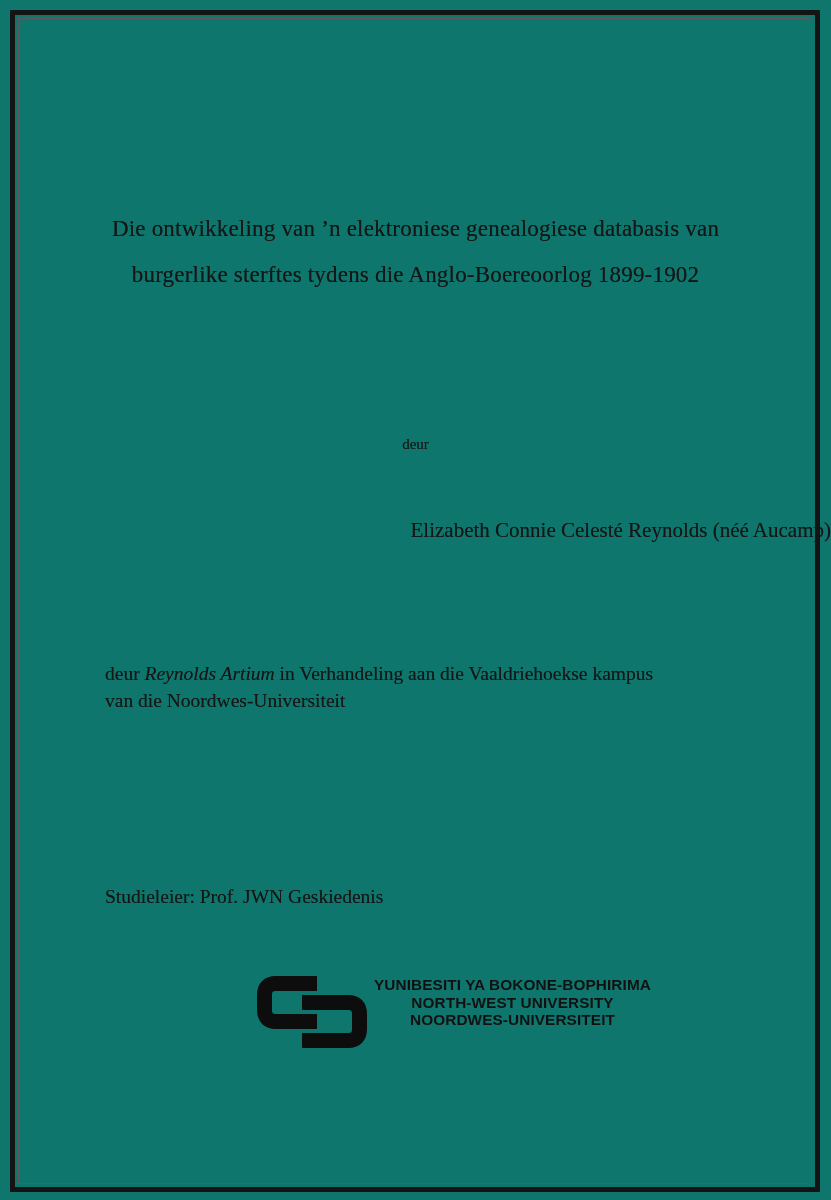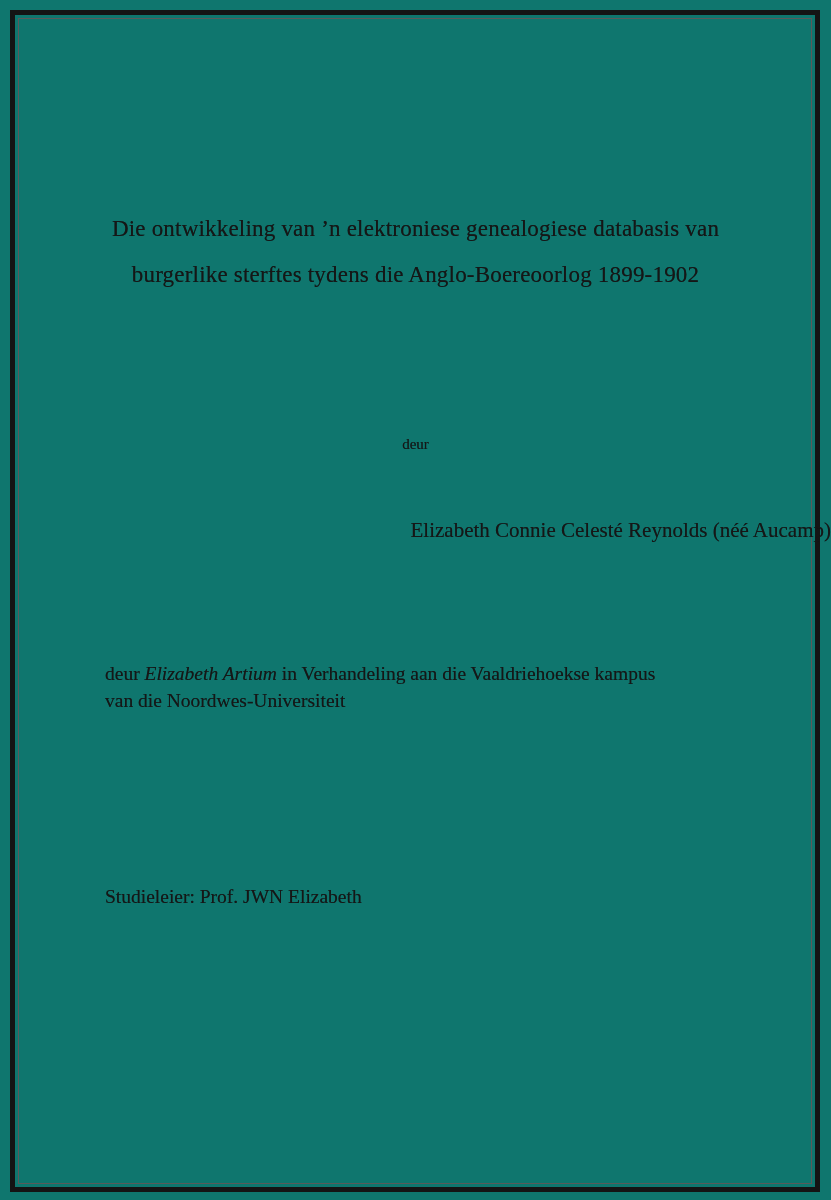--- a/index.html
+++ b/index.html
@@ -100,22 +100,35 @@
   <div class="title-block">
     <div>Die ontwikkeling van ’n elektroniese genealogiese databasis van</div>
     <div>burgerlike sterftes tydens die Anglo-Boereoorlog 1899-1902</div>
   </div>
 
   <div class="byline">deur</div>
 
   <div class="author">Elizabeth Connie Celesté Reynolds (néé Aucamp)</div>
 
   <div class="statement">
-    <div><span>deur </span><span class="it">Elizabeth Artium</span><span> in Verhandeling aan die Vaaldriehoekse kampus</span></div>
+    <div><span>deur </span><span class="it">Reynolds Artium</span><span> in Verhandeling aan die Vaaldriehoekse kampus</span></div>
     <div>van die Noordwes-Universiteit</div>
   </div>
 
   <div class="supervisor-block">
-    <div>Studieleier: Prof. JWN Elizabeth</div>
+    <div>Studieleier: Prof. JWN Geskiedenis</div>
   </div>
 
+  <div class="logo-block">
+    <svg class="logo-mark" width="110" height="77" viewBox="0 0 110 73" aria-hidden="true">
+
+      <path d="M 60 7.5 H 19 Q 7.5 7.5 7.5 19 V 34 Q 7.5 45.5 19 45.5 H 60" fill="none" stroke="#0d0d0d" stroke-width="15" stroke-linecap="butt"></path>
+
+      <path d="M 45 26.5 H 91 Q 102.5 26.5 102.5 38 V 53 Q 102.5 64.5 91 64.5 H 45" fill="none" stroke="#0d0d0d" stroke-width="15" stroke-linecap="butt"></path>
+    </svg>
+    <div class="logo-text">
+      <div>YUNIBESITI YA BOKONE-BOPHIRIMA</div>
+      <div>NORTH-WEST UNIVERSITY</div>
+      <div>NOORDWES-UNIVERSITEIT</div>
+    </div>
+  </div>
 
 </div>
 
 </body></html>

